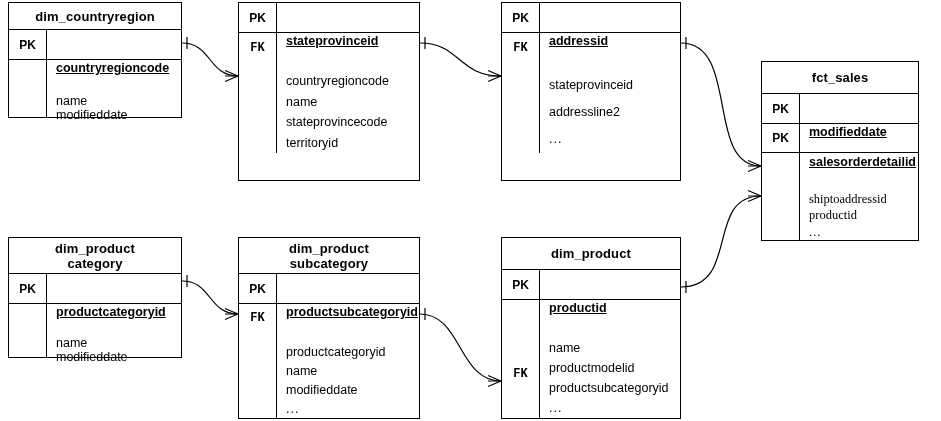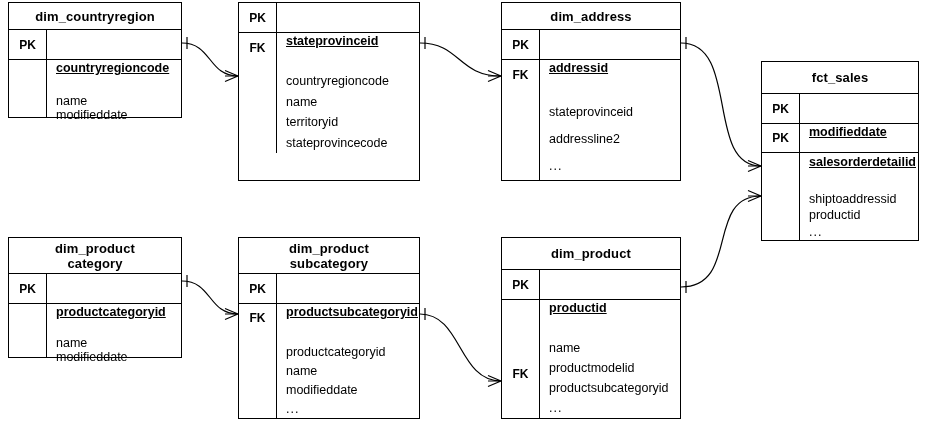--- a/index.html
+++ b/index.html
@@ -68,20 +68,21 @@
     display: flex;
     align-items: center;
     justify-content: center;
     font-size: 12px;
     font-weight: bold;
     position: relative;
     text-align: center;
   }
   .keycol.multi {
     align-items: stretch;
+    font-family: Liberation Mono, monospace;
   }
   .keycol .klabels {
     width: 100%;
     height: 100%;
     display: flex;
     flex-direction: column;
   }
   .keycol .klabel {
     display: flex;
     align-items: center;
@@ -178,27 +179,26 @@
           <div class="klabels">
             <div class="klabel" style="flex: 1 1 0px;">FK</div>
             <div class="klabel" style="flex: 1 1 0px;"></div>
             <div class="klabel" style="flex: 1 1 0px;"></div>
             <div class="klabel" style="flex: 1 1 0px;"></div>
           </div>
         </div>
         <div class="fieldcol">
           <div class="field" style="height: 30.25px;">countryregioncode</div>
           <div class="field" style="height: 30.25px;">name</div>
+          <div class="field" style="height: 30.25px;">stateprovincecode</div>
           <div class="field" style="height: 30.25px;">territoryid</div>
-          <div class="field" style="height: 30.25px;">stateprovincecode</div>
         </div>
       </div>
     </div>
     <div class="entity" style="left: 501px; top: 2px; width: 180px; height: 179px;">
-      <div class="entity-title" style="height: 27px;">dim_address</div>
       <div class="attr-block" style="height: 29px;">
         <div class="keycol">PK</div>
         <div class="fieldcol">
           <div class="field pk" style="height: 29px;">addressid</div>
         </div>
       </div>
       <div class="attr-block" style="height: 121px;">
         <div class="keycol multi">
           <div class="klabels">
             <div class="klabel" style="flex: 1 1 0px;">FK</div>
@@ -221,21 +221,21 @@
         <div class="fieldcol">
           <div class="field pk" style="height: 29px;">modifieddate</div>
         </div>
       </div>
       <div class="attr-block" style="height: 29px;">
         <div class="keycol">PK</div>
         <div class="fieldcol">
           <div class="field pk" style="height: 29px;">salesorderdetailid</div>
         </div>
       </div>
-      <div class="attr-block" style="height: 88px;">
+      <div class="attr-block" style="height: 88px; font-family: Liberation Serif, serif;">
         <div class="keycol"></div>
         <div class="fieldcol">
           <div class="field" style="height: 29.3333px;">shiptoaddressid</div>
           <div class="field" style="height: 29.3333px;">productid</div>
           <div class="field dots" style="height: 29.3333px;">...</div>
         </div>
       </div>
     </div>
     <div class="entity" style="left: 8px; top: 237px; width: 174px; height: 121px;">
       <div class="entity-title" style="height: 36px;">dim_product

